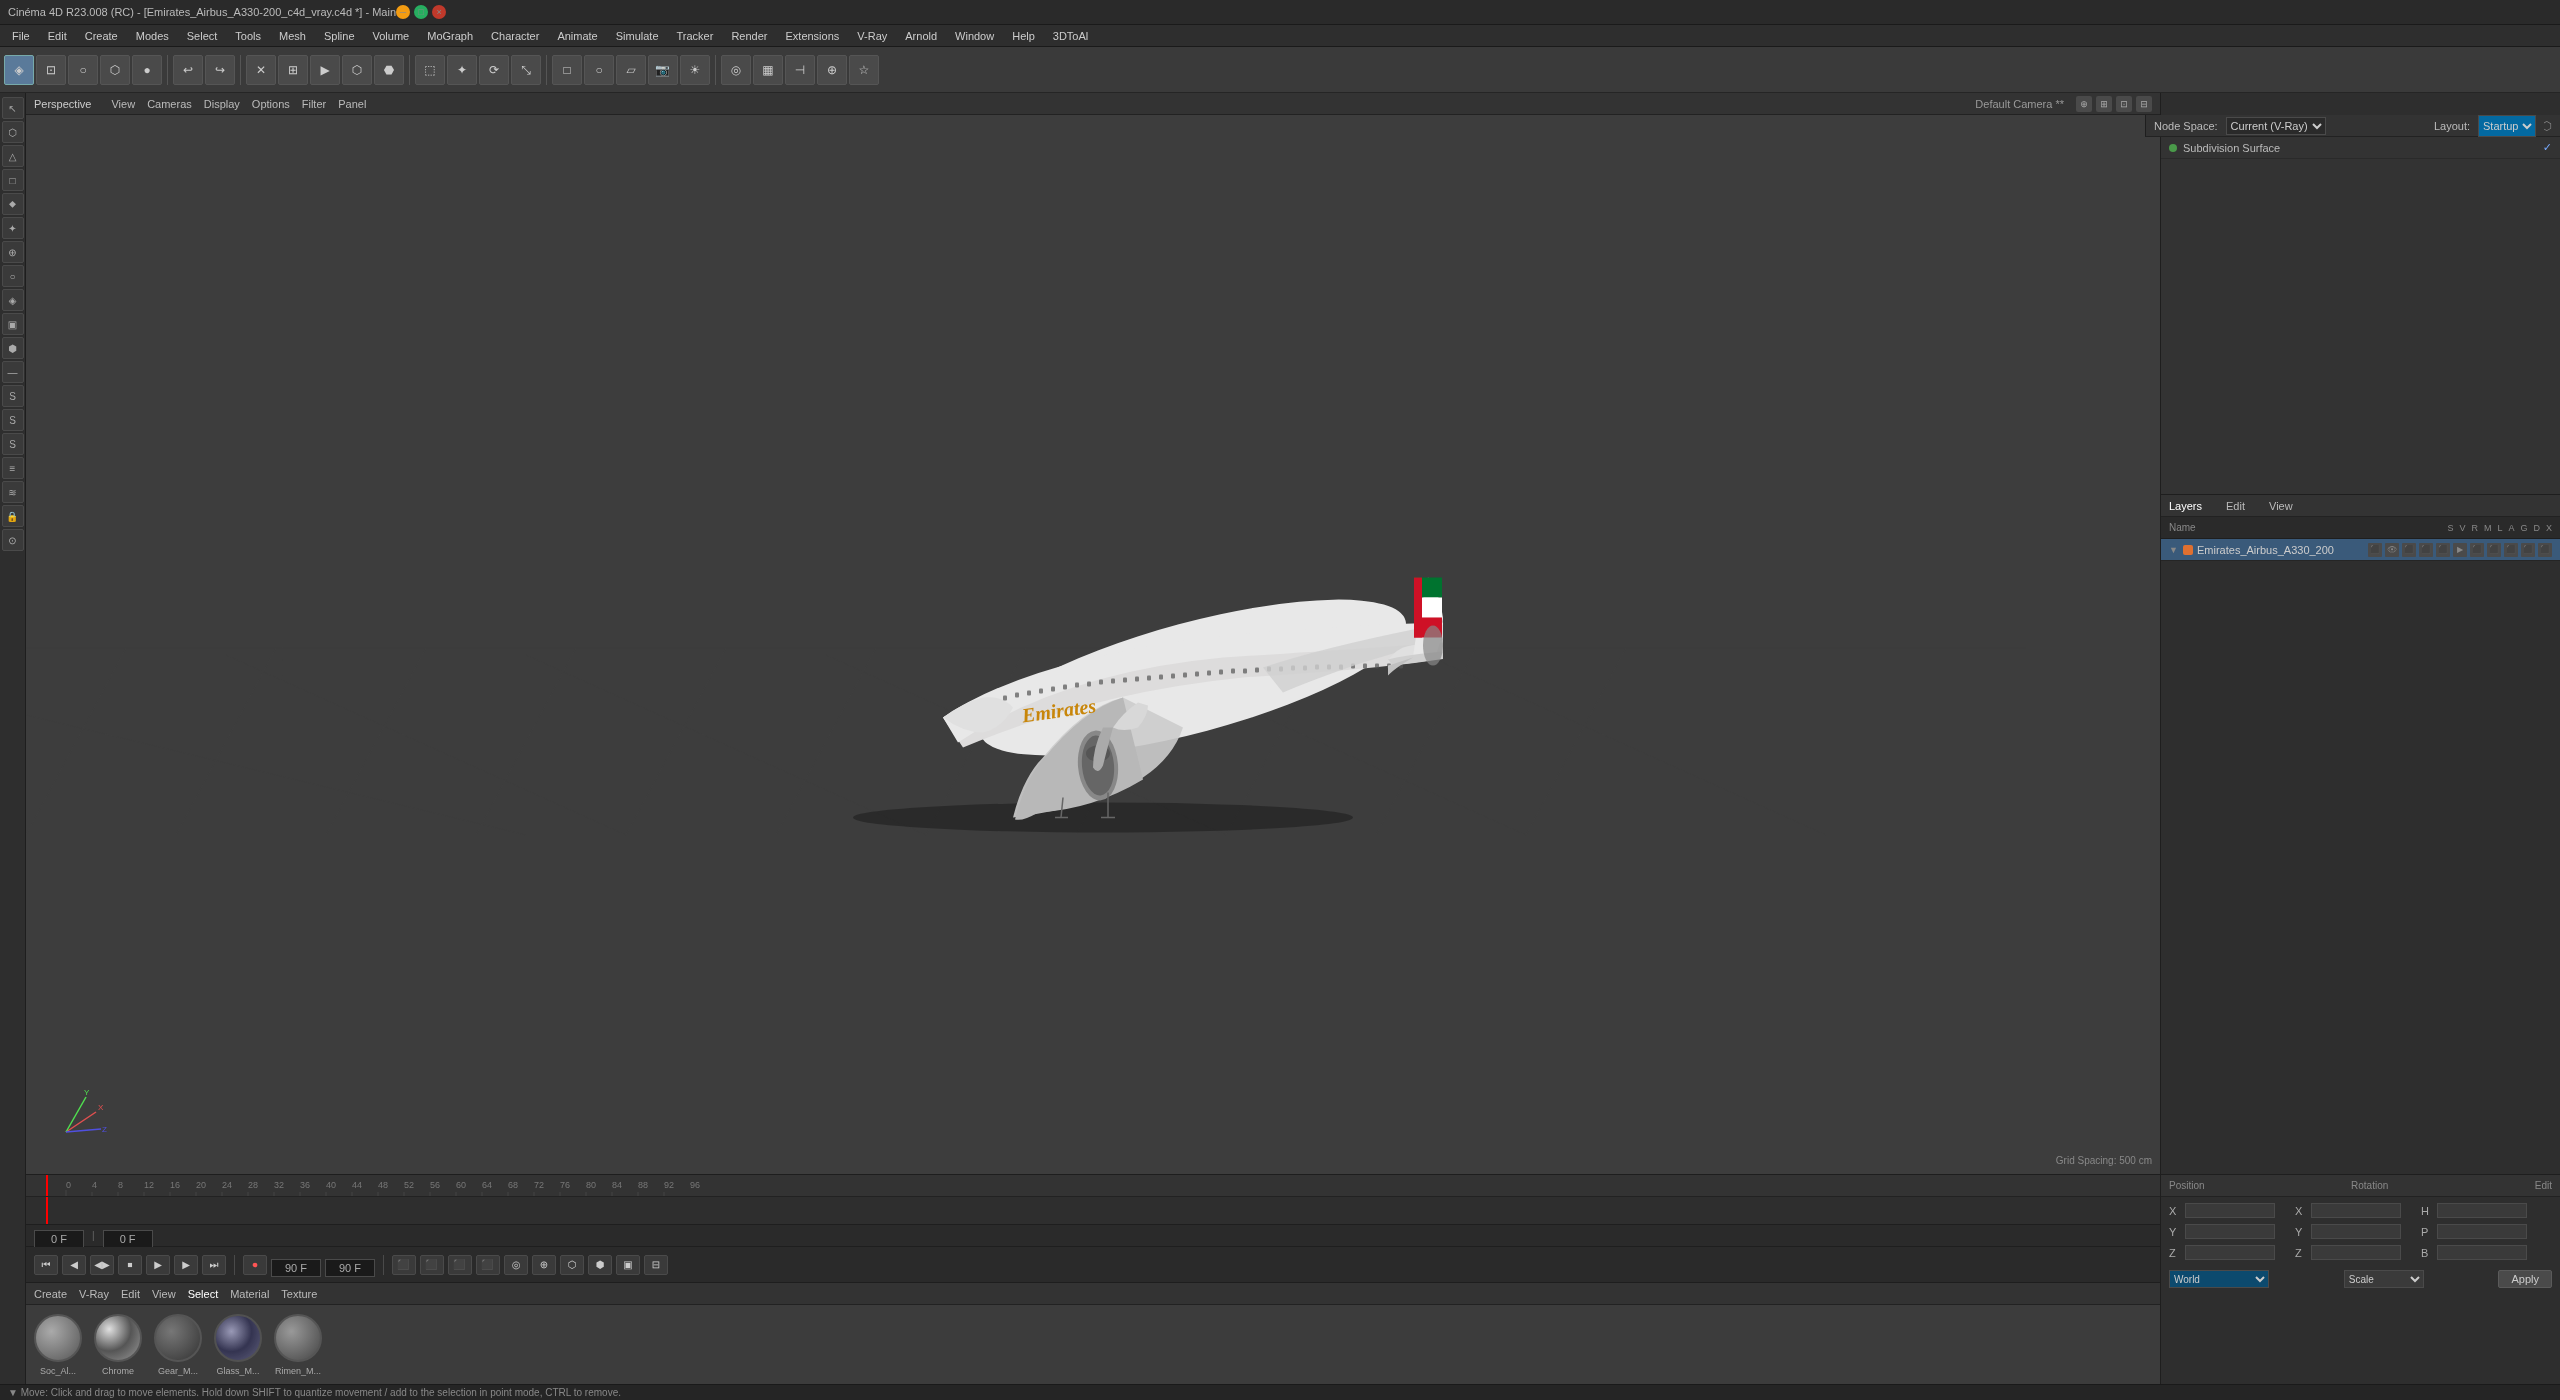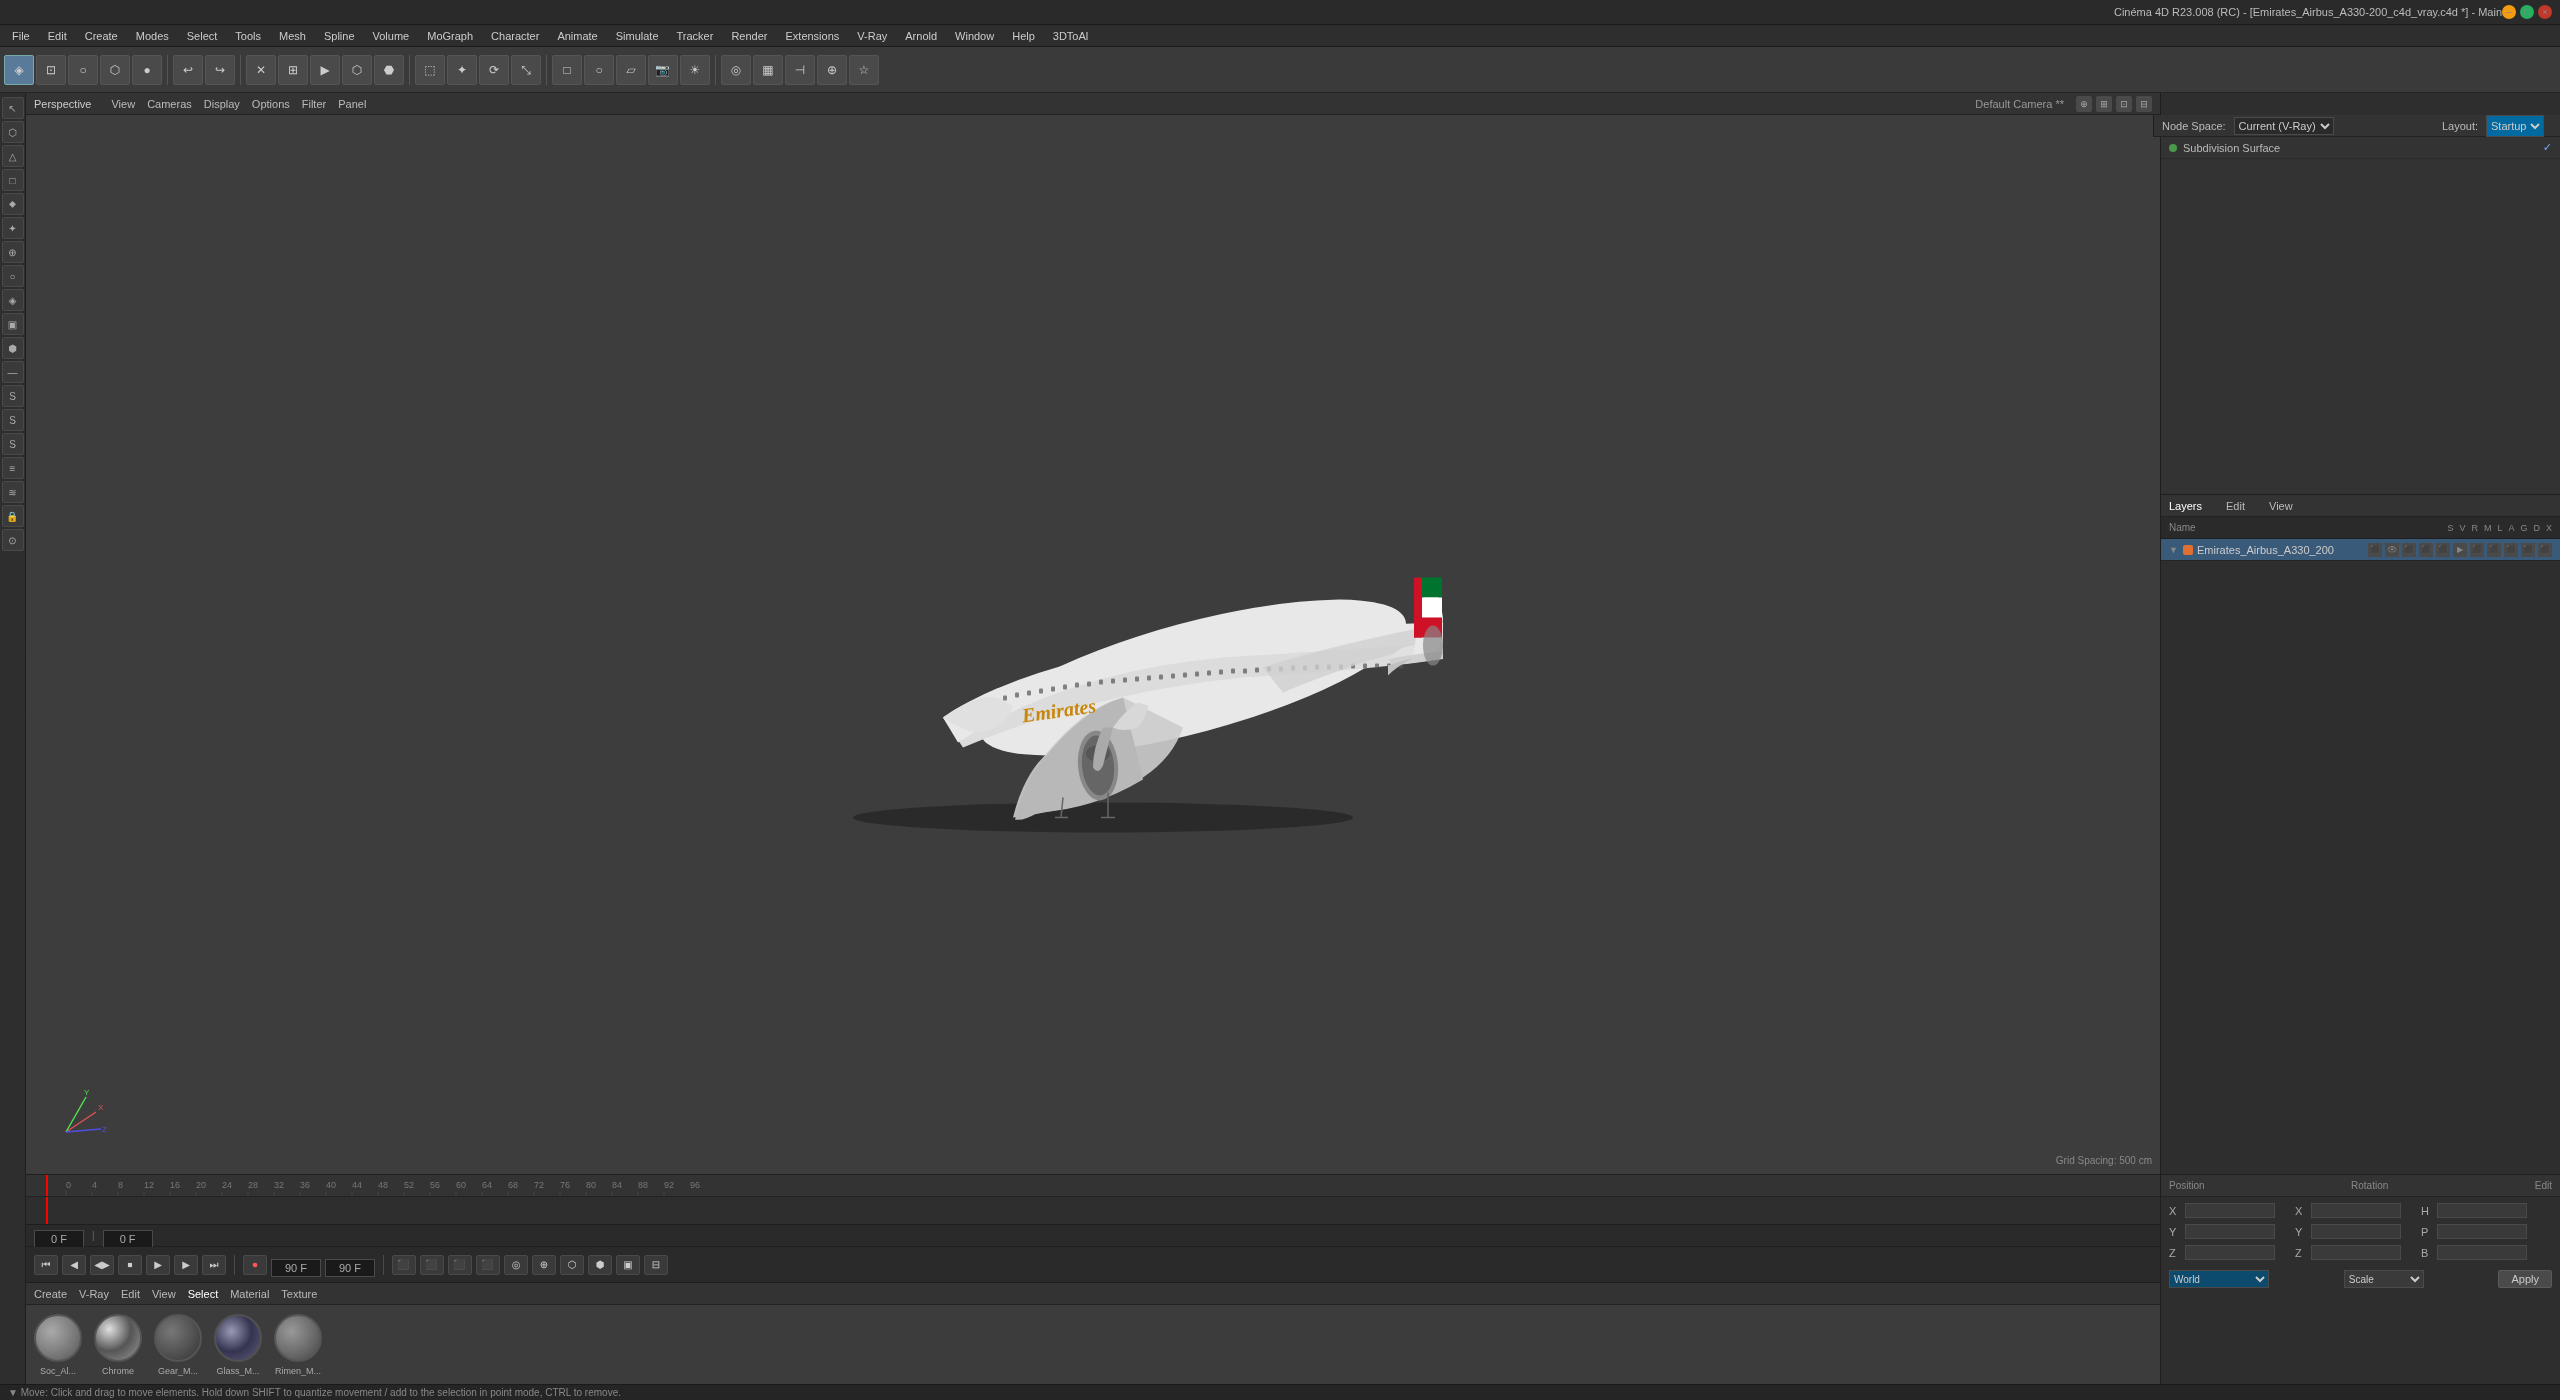--- a/index.html
+++ b/index.html
@@ -15,21 +15,21 @@
     }
 
     
     #title-bar {
       height: 22px;
       background: #2a2a2a;
       display: flex;
       align-items: center;
       padding: 12px 8px;
       border-bottom: 1px solid #1a1a1a;
-      justify-content: flex-end;
+      justify-content: flex-start;
     }
     #title-bar .title-text {
       font-size: 11px;
       color: #bbb;
     }
     #title-bar .win-controls {
       display: flex;
       gap: 4px;
     }
     #title-bar .win-btn {
@@ -421,21 +421,21 @@
       padding: 0 8px;
       font-size: 10px;
       color: #888;
       border-top: 1px solid #1a1a1a;
     }
 
     
     #node-space-bar {
       position: absolute;
       top: 22px;
-      right: 8px;
+      right: 16px;
       width: 400px;
       height: 22px;
       background: #2e2e2e;
       display: flex;
       align-items: center;
       padding: 0 8px;
       gap: 8px;
       font-size: 11px;
       color: #bbb;
       border-bottom: 1px solid #1e1e1e;

